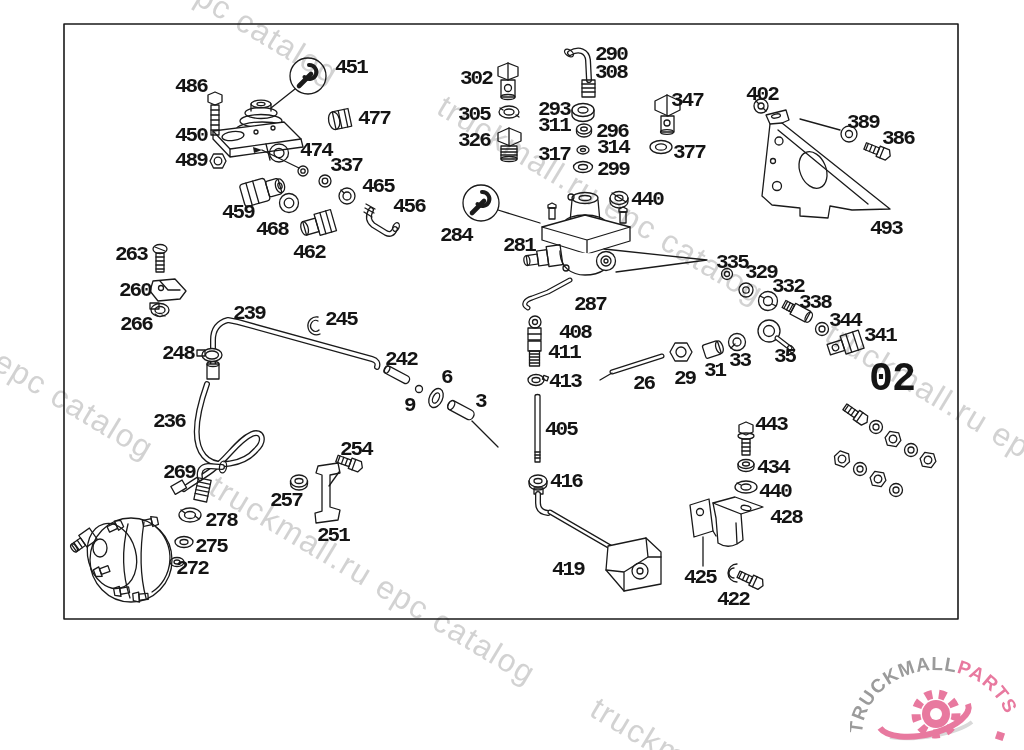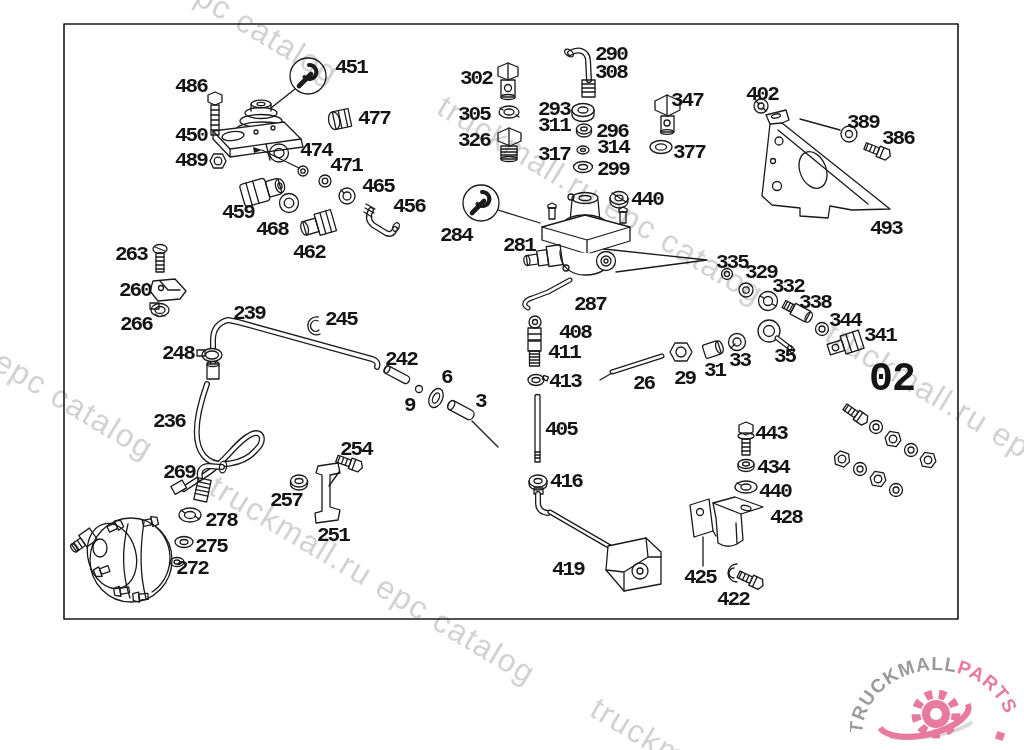--- a/index.html
+++ b/index.html
@@ -522,21 +522,21 @@
     </g>
   </svg>
 
   <div class="label-layer">
       <div class="part-label" style="left: 335px; top: 57px;">451</div>
       <div class="part-label" style="left: 175px; top: 76px;">486</div>
       <div class="part-label" style="left: 175px; top: 125px;">450</div>
       <div class="part-label" style="left: 175px; top: 150px;">489</div>
       <div class="part-label" style="left: 358px; top: 108px;">477</div>
       <div class="part-label" style="left: 300px; top: 140px;">474</div>
-      <div class="part-label" style="left: 330px; top: 155px;">471</div>
+      <div class="part-label" style="left: 330px; top: 155px;">337</div>
       <div class="part-label" style="left: 362px; top: 176px;">465</div>
       <div class="part-label" style="left: 393px; top: 196px;">456</div>
       <div class="part-label" style="left: 222px; top: 202px;">459</div>
       <div class="part-label" style="left: 256px; top: 219px;">468</div>
       <div class="part-label" style="left: 293px; top: 242px;">462</div>
       <div class="part-label" style="left: 460px; top: 68px;">302</div>
       <div class="part-label" style="left: 458px; top: 104px;">305</div>
       <div class="part-label" style="left: 458px; top: 130px;">326</div>
       <div class="part-label" style="left: 595px; top: 44px;">290</div>
       <div class="part-label" style="left: 595px; top: 62px;">308</div>
@@ -585,21 +585,21 @@
       <div class="part-label" style="left: 176px; top: 558px;">272</div>
       <div class="part-label" style="left: 340px; top: 439px;">254</div>
       <div class="part-label" style="left: 270px; top: 490px;">257</div>
       <div class="part-label" style="left: 317px; top: 525px;">251</div>
       <div class="part-label" style="left: 559px; top: 322px;">408</div>
       <div class="part-label" style="left: 548px; top: 342px;">411</div>
       <div class="part-label" style="left: 549px; top: 371px;">413</div>
       <div class="part-label" style="left: 545px; top: 419px;">405</div>
       <div class="part-label" style="left: 550px; top: 471px;">416</div>
       <div class="part-label" style="left: 552px; top: 559px;">419</div>
-      <div class="part-label" style="left: 755px; top: 423px; text-align: center;">443</div>
+      <div class="part-label" style="left: 755px; top: 414px; text-align: center;">443</div>
       <div class="part-label" style="left: 757px; top: 457px;">434</div>
       <div class="part-label" style="left: 759px; top: 481px;">440</div>
       <div class="part-label" style="left: 770px; top: 507px;">428</div>
       <div class="part-label" style="left: 684px; top: 567px;">425</div>
       <div class="part-label" style="left: 717px; top: 589px;">422</div>
     </div>
 
   <svg id="logo-svg" width="174" height="110" viewBox="0 0 174 110">
     <defs>
         <path id="logo-arc" d="M 12,96 A 74,66 0 0 1 160,96" fill="none"></path>

